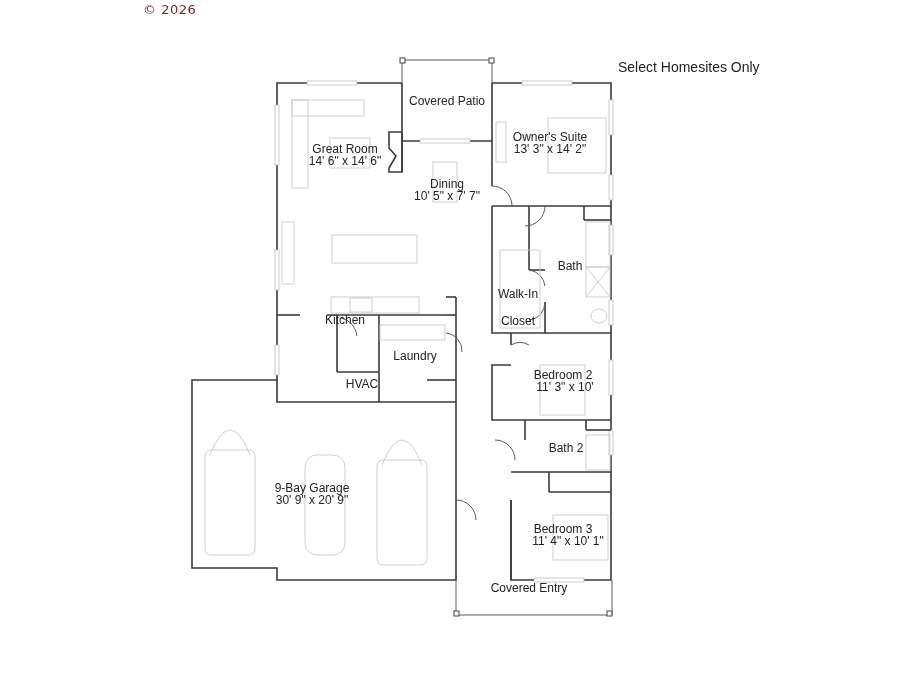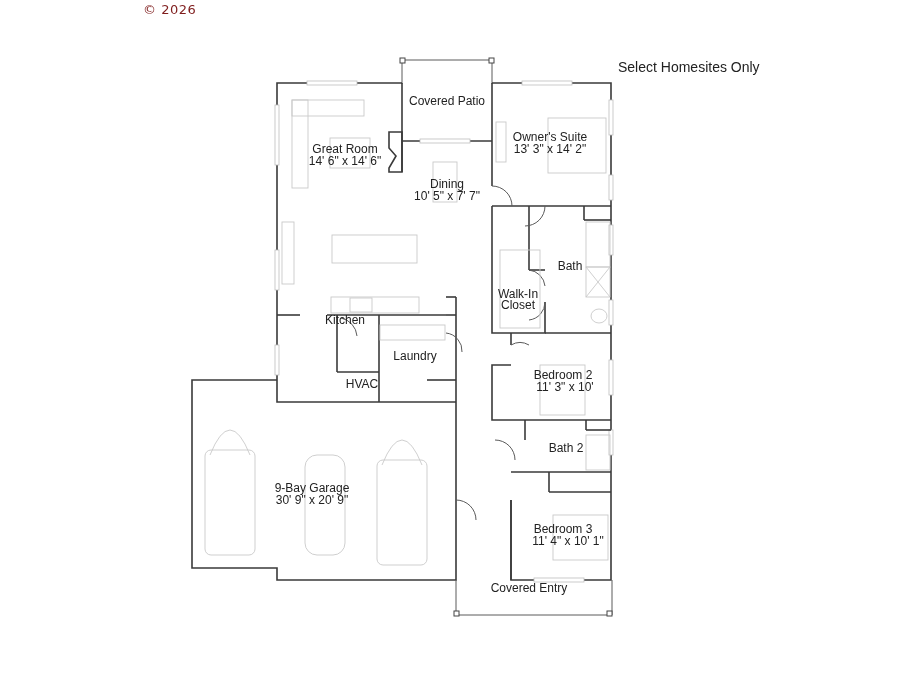--- a/index.html
+++ b/index.html
@@ -169,21 +169,21 @@
 <div class="lbl" style="left:447px;top:190px;">10' 5" x 7' 7"</div>
 
 <div class="lbl" style="left:550px;top:131px;">Owner's Suite</div>
 <div class="lbl" style="left:550px;top:143px;">13' 3" x 14' 2"</div>
 
 <div class="lbl" style="left:345px;top:274px;margin-top:40px;">Kitchen</div>
 
 <div class="lbl" style="left:570px;top:260px;">Bath</div>
 
 <div class="lbl" style="left:518px;top:288px;text-align:center;">Walk-In</div>
-<div class="lbl" style="left:518px;top:299px;">Closet</div>
+<div class="lbl" style="left:518px;top:315px;">Closet</div>
 
 <div class="lbl" style="left:415px;top:350px;">Laundry</div>
 <div class="lbl" style="left:362px;top:378px;">HVAC</div>
 
 <div class="lbl" style="left:563px;top:369px;">Bedroom 2</div>
 <div class="lbl" style="left:565px;top:381px;">11' 3" x 10'</div>
 
 <div class="lbl" style="left:566px;top:442px;">Bath 2</div>
 
 <div class="lbl" style="left:312px;top:482px;">9-Bay Garage</div>

